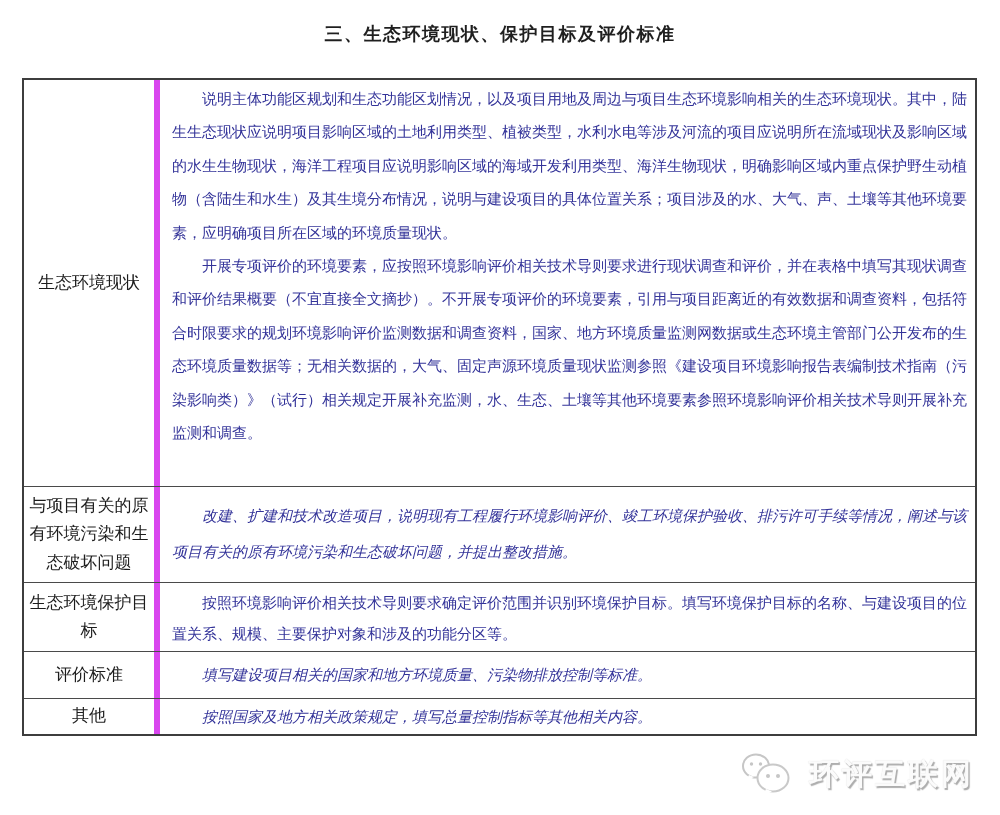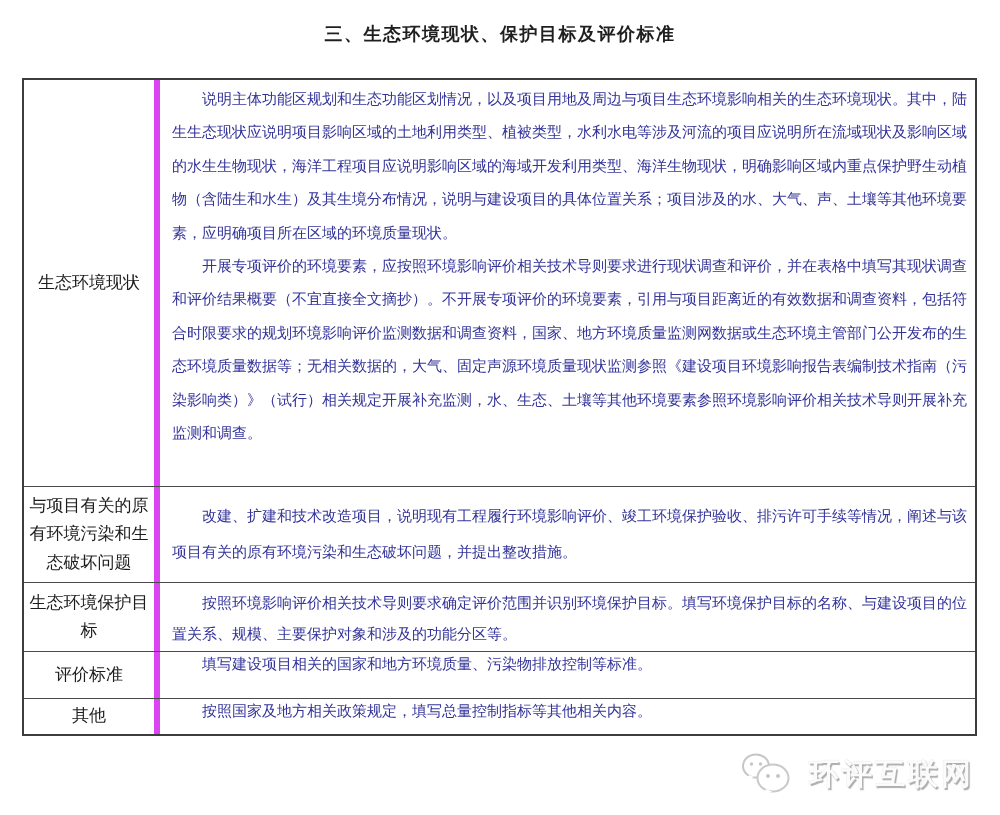--- a/index.html
+++ b/index.html
@@ -55,25 +55,25 @@
     text-indent: 2em;
     text-align: justify;
     text-justify: inter-ideograph;
   }
   .row-0 { height: 406px; }
   .row-1 { height: 96px; }
   .row-2 { height: 69px; }
   .row-3 { height: 47px; }
   .row-4 { height: 36px; }
   .row-0 .tcontent { padding: 3px 8px 0 12px; line-height: 33.4px; }
-  .row-1 .tcontent { padding: 11px 8px 0 12px; line-height: 36px; }
+  .row-1 .tcontent { padding: 11px 8px 0 12px; line-height: 36px; font-style: italic; }
   .row-2 .tcontent { padding: 5px 8px 0 12px; line-height: 31px; }
   .row-3 .tcontent, .row-4 .tcontent {
-    display: flex; 
-    padding: 0 1px 0 12px; line-height: 24px;
+    display: flex; align-items: center;
+    padding: 0 1px 0 12px; line-height: 24px; font-style: italic;
   }
   .row-3 .tcontent p, .row-4 .tcontent p { width: 100%; }
   .watermark {
     position: absolute;
     right: 26px; bottom: 18px;
     display: flex;
     align-items: center;
     gap: 12px;
   }
   .watermark-text {

